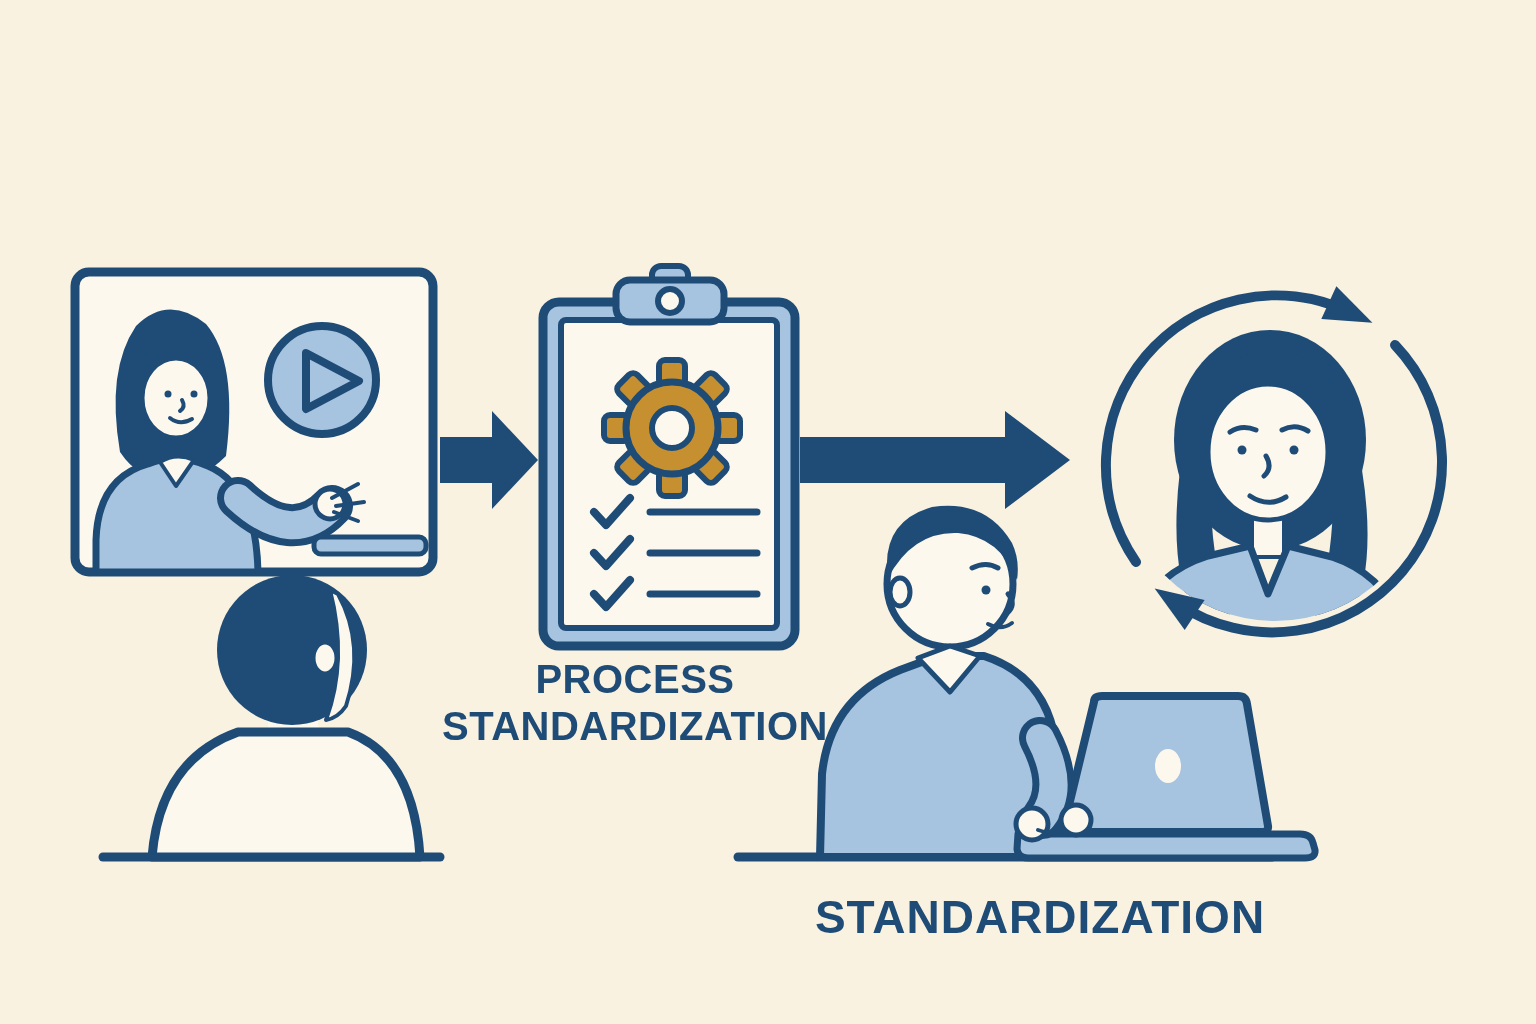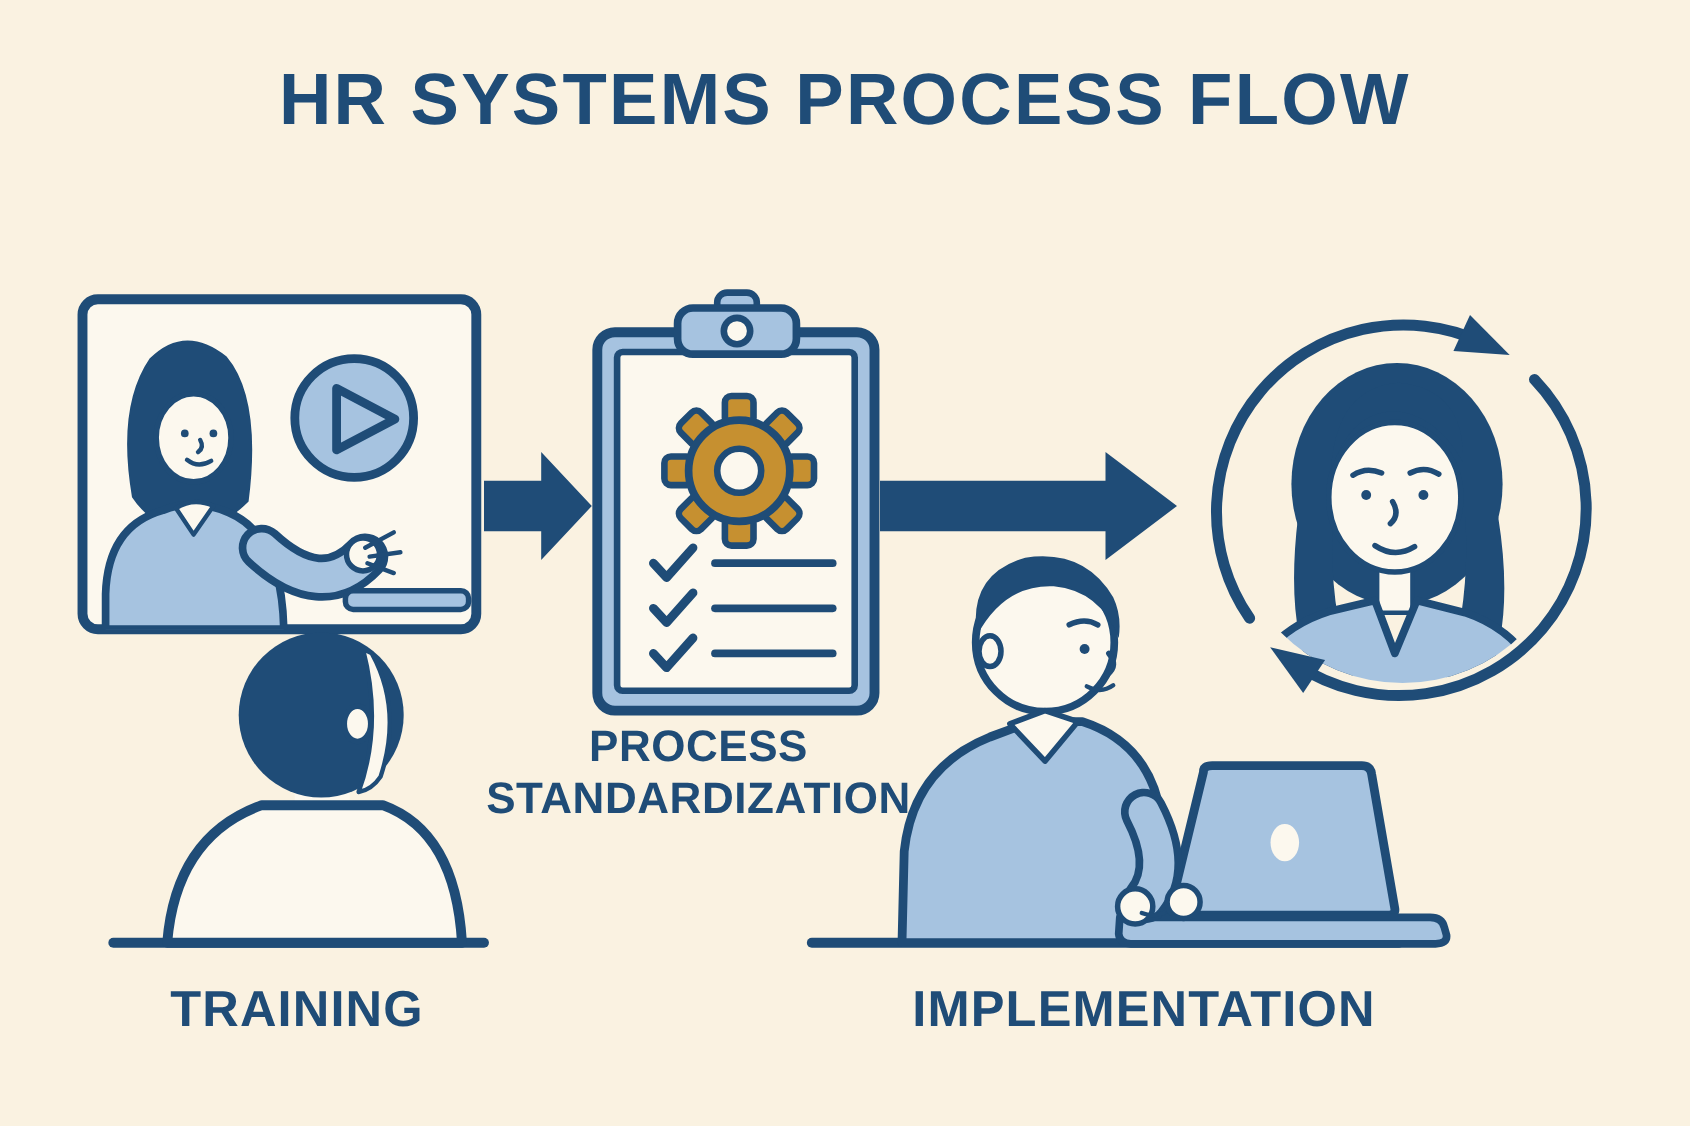--- a/index.html
+++ b/index.html
@@ -25,21 +25,20 @@
   .fill-gold{fill:var(--gold);}
   .fill-none{fill:none;}
   .s-ink{stroke:var(--ink);stroke-linecap:round;stroke-linejoin:round;}
   .s-blue{stroke:var(--light-blue);stroke-linecap:round;stroke-linejoin:round;}
 </style>
 </head>
 <body>
 
 <div class="canvas">
 
-  <div class="headline title">HR SYSTEMS PROCESS FLOW</div>
 
   <svg width="1536" height="1024" viewBox="0 0 1536 1024">
     <defs>
       <clipPath id="screenClip">
           <rect x="75" y="272" width="358" height="300" rx="14"></rect>
         </clipPath>
       <clipPath id="portraitClip">
           <circle cx="1275" cy="465" r="156"></circle>
         </clipPath>
       <marker id="cycleArrow" markerUnits="userSpaceOnUse" markerWidth="60" markerHeight="60" refX="22" refY="30" orient="auto">
@@ -160,17 +159,16 @@
       </g>
 
       <path d="M1040,738 Q1066,788 1042,818" class="fill-none s-ink" stroke-width="42"></path>
       <path d="M1040,738 Q1066,788 1042,818" class="fill-none s-blue" stroke-width="28"></path>
       <circle cx="1032" cy="824" r="16" class="fill-paper s-ink" stroke-width="5"></circle>
       <circle cx="1076" cy="820" r="15" class="fill-paper s-ink" stroke-width="5"></circle>
       <path d="M1038,830 q10,4 20,0" class="fill-none s-ink" stroke-width="4"></path>
     </g>
   </svg>
 
-  <div class="stage-label label-training">TRAINING</div>
   <div class="stage-label label-process">PROCESS STANDARDIZATION</div>
-  <div class="stage-label label-implementation">IMPLEMENTATION</div>
+  <div class="stage-label label-implementation">STANDARDIZATION</div>
 
 </div>
 
 </body></html>

